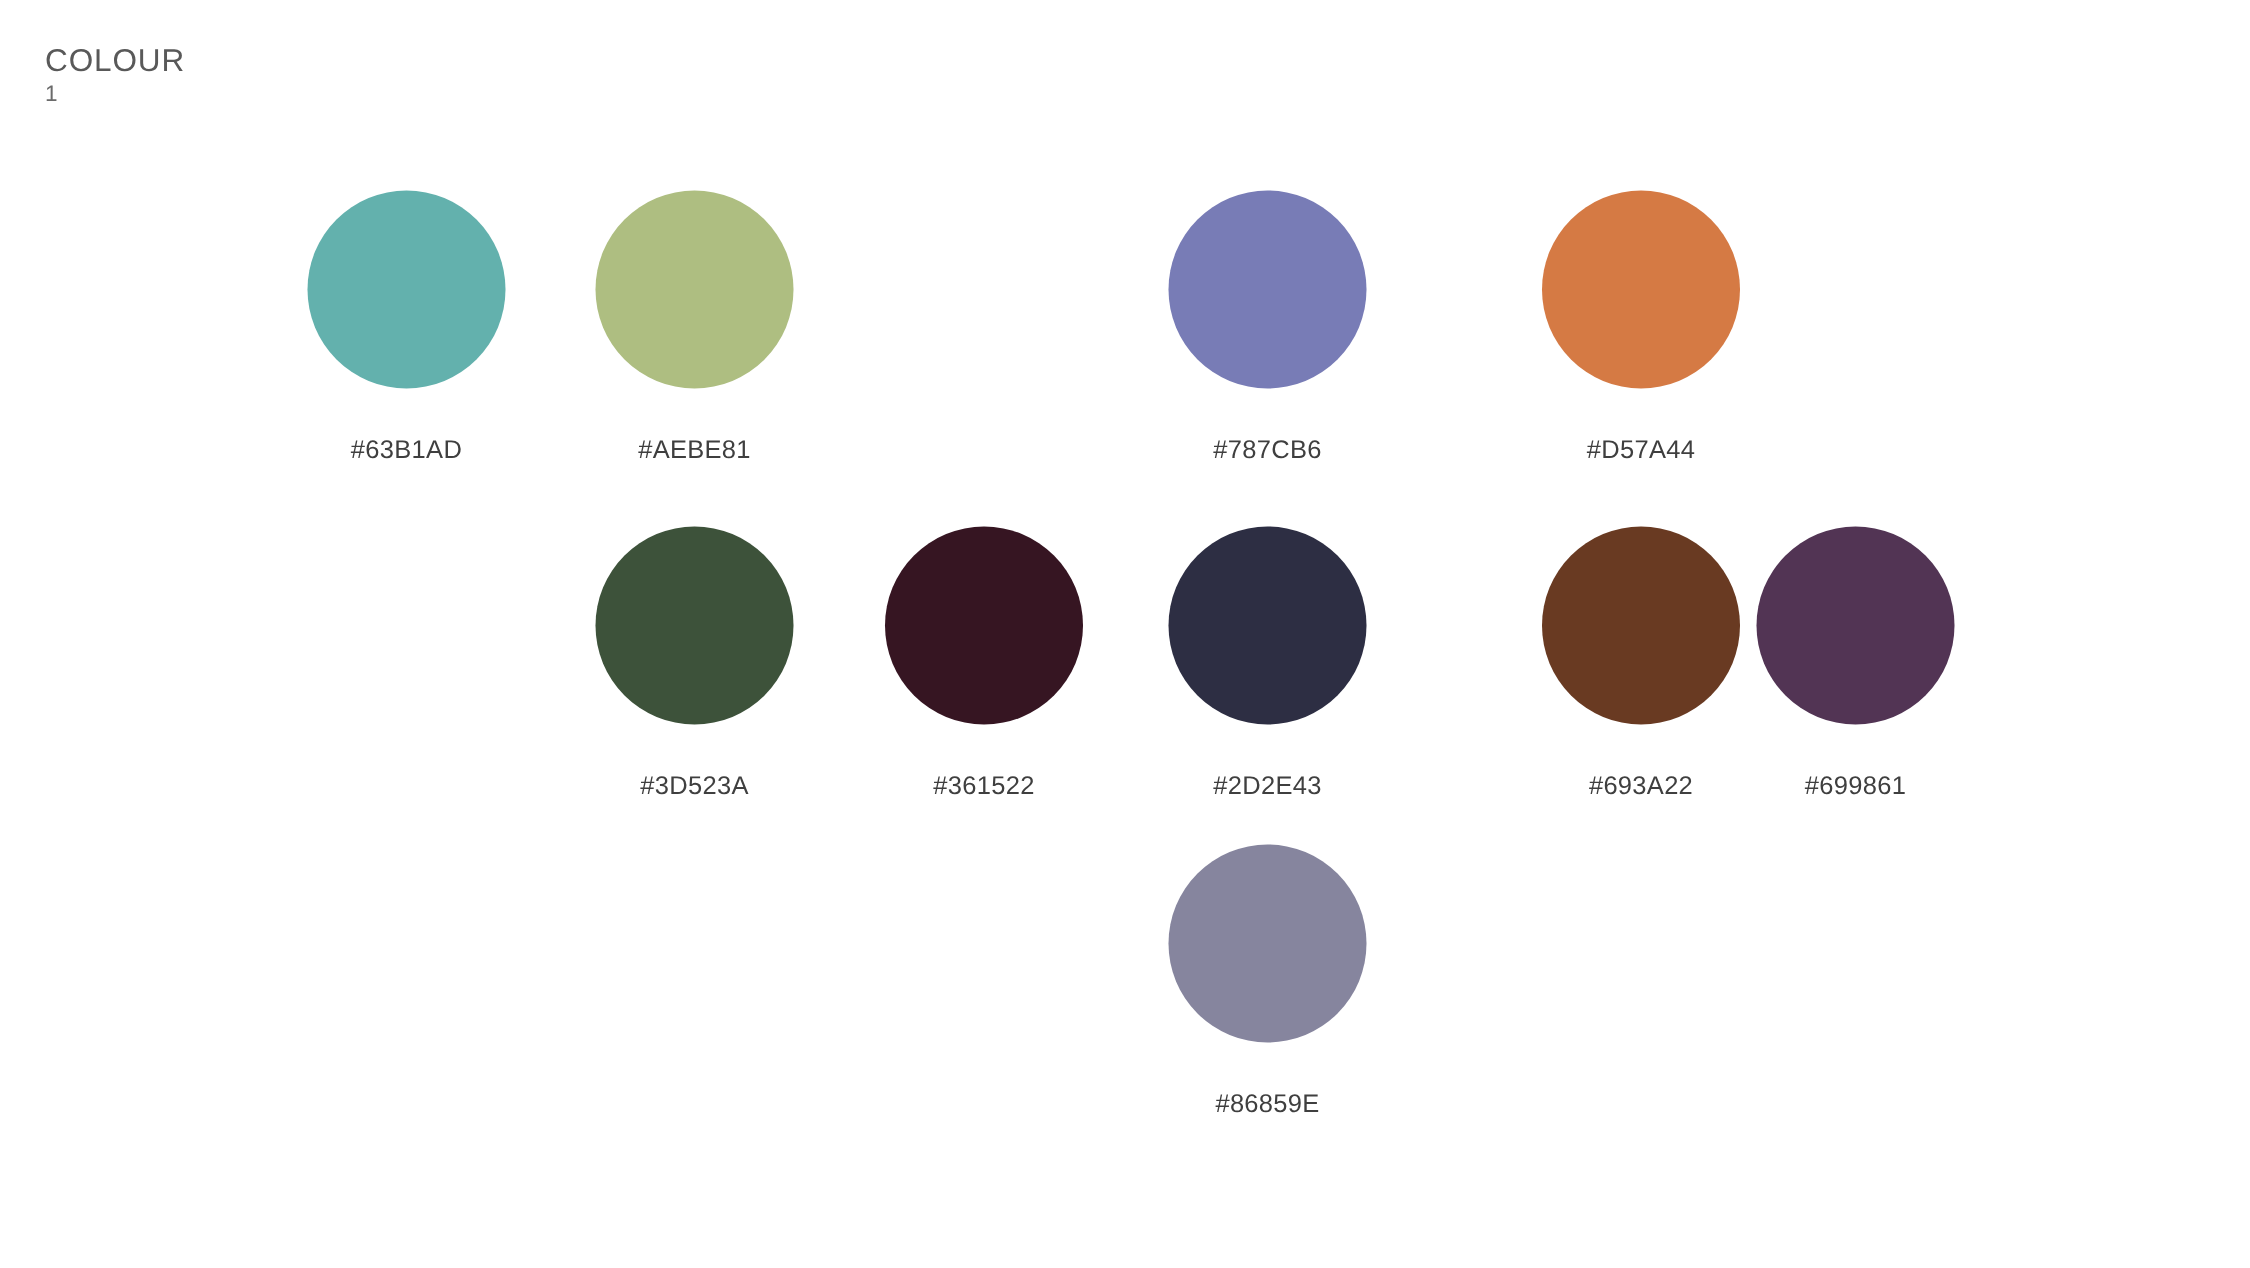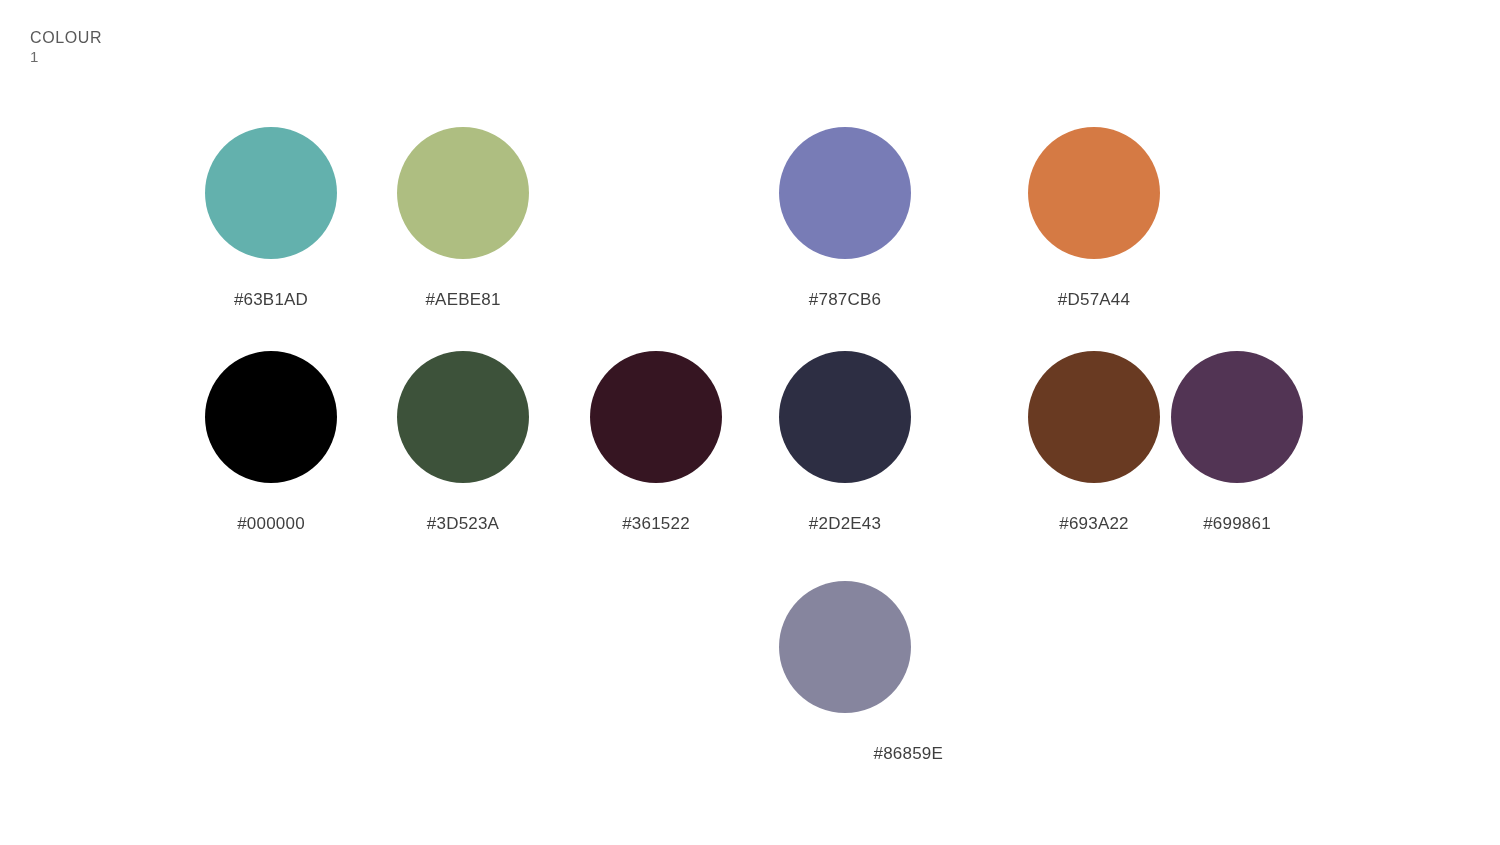--- a/index.html
+++ b/index.html
@@ -18,21 +18,21 @@
 
   
   .board-header {
     position: absolute;
     left: 30px;
     top: 29px;
     line-height: 1.18;
   }
   .board-header .title {
     display: block;
-    font-size: 16px;
+    font-size: 21px;
     letter-spacing: 0.6px;
     color: #595959;
     font-weight: 400;
   }
   .board-header .subtitle {
     display: block;
     font-size: 15px;
     letter-spacing: 0.4px;
     color: #6b6b6b;
     font-weight: 400;
@@ -66,21 +66,21 @@
     margin-top: 31px;
     font-size: 17px;
     color: #3f3f3f;
     letter-spacing: 0.2px;
     white-space: nowrap;
   }
 
   
   .row-1 { top: 127px; }
   .row-2 { top: 351px; }
-  .row-3 { top: 581px; text-align: right; }
+  .row-3 { top: 563px; }
 
   .col-1 { left: 173px; }
   .col-2 { left: 365px; }
   .col-3 { left: 558px; }
   .col-4 { left: 747px; }
   .col-5 { left: 996px; }
   .col-6 { left: 1139px; }
 </style>
 </head>
 <body>
@@ -102,24 +102,20 @@
   </div>
   <div class="swatch row-1 col-4">
     <span class="disc" style="background-color:#787CB6;"></span>
     <span class="hex">#787CB6</span>
   </div>
   <div class="swatch row-1 col-5">
     <span class="disc" style="background-color:#D57A44;"></span>
     <span class="hex">#D57A44</span>
   </div>
 
-  <div class="swatch row-2 col-1">
-    <span class="disc" style="background-color:#000000;"></span>
-    <span class="hex">#000000</span>
-  </div>
   <div class="swatch row-2 col-2">
     <span class="disc" style="background-color:#3D523A;"></span>
     <span class="hex">#3D523A</span>
   </div>
   <div class="swatch row-2 col-3">
     <span class="disc" style="background-color:#361522;"></span>
     <span class="hex">#361522</span>
   </div>
   <div class="swatch row-2 col-4">
     <span class="disc" style="background-color:#2D2E43;"></span>

